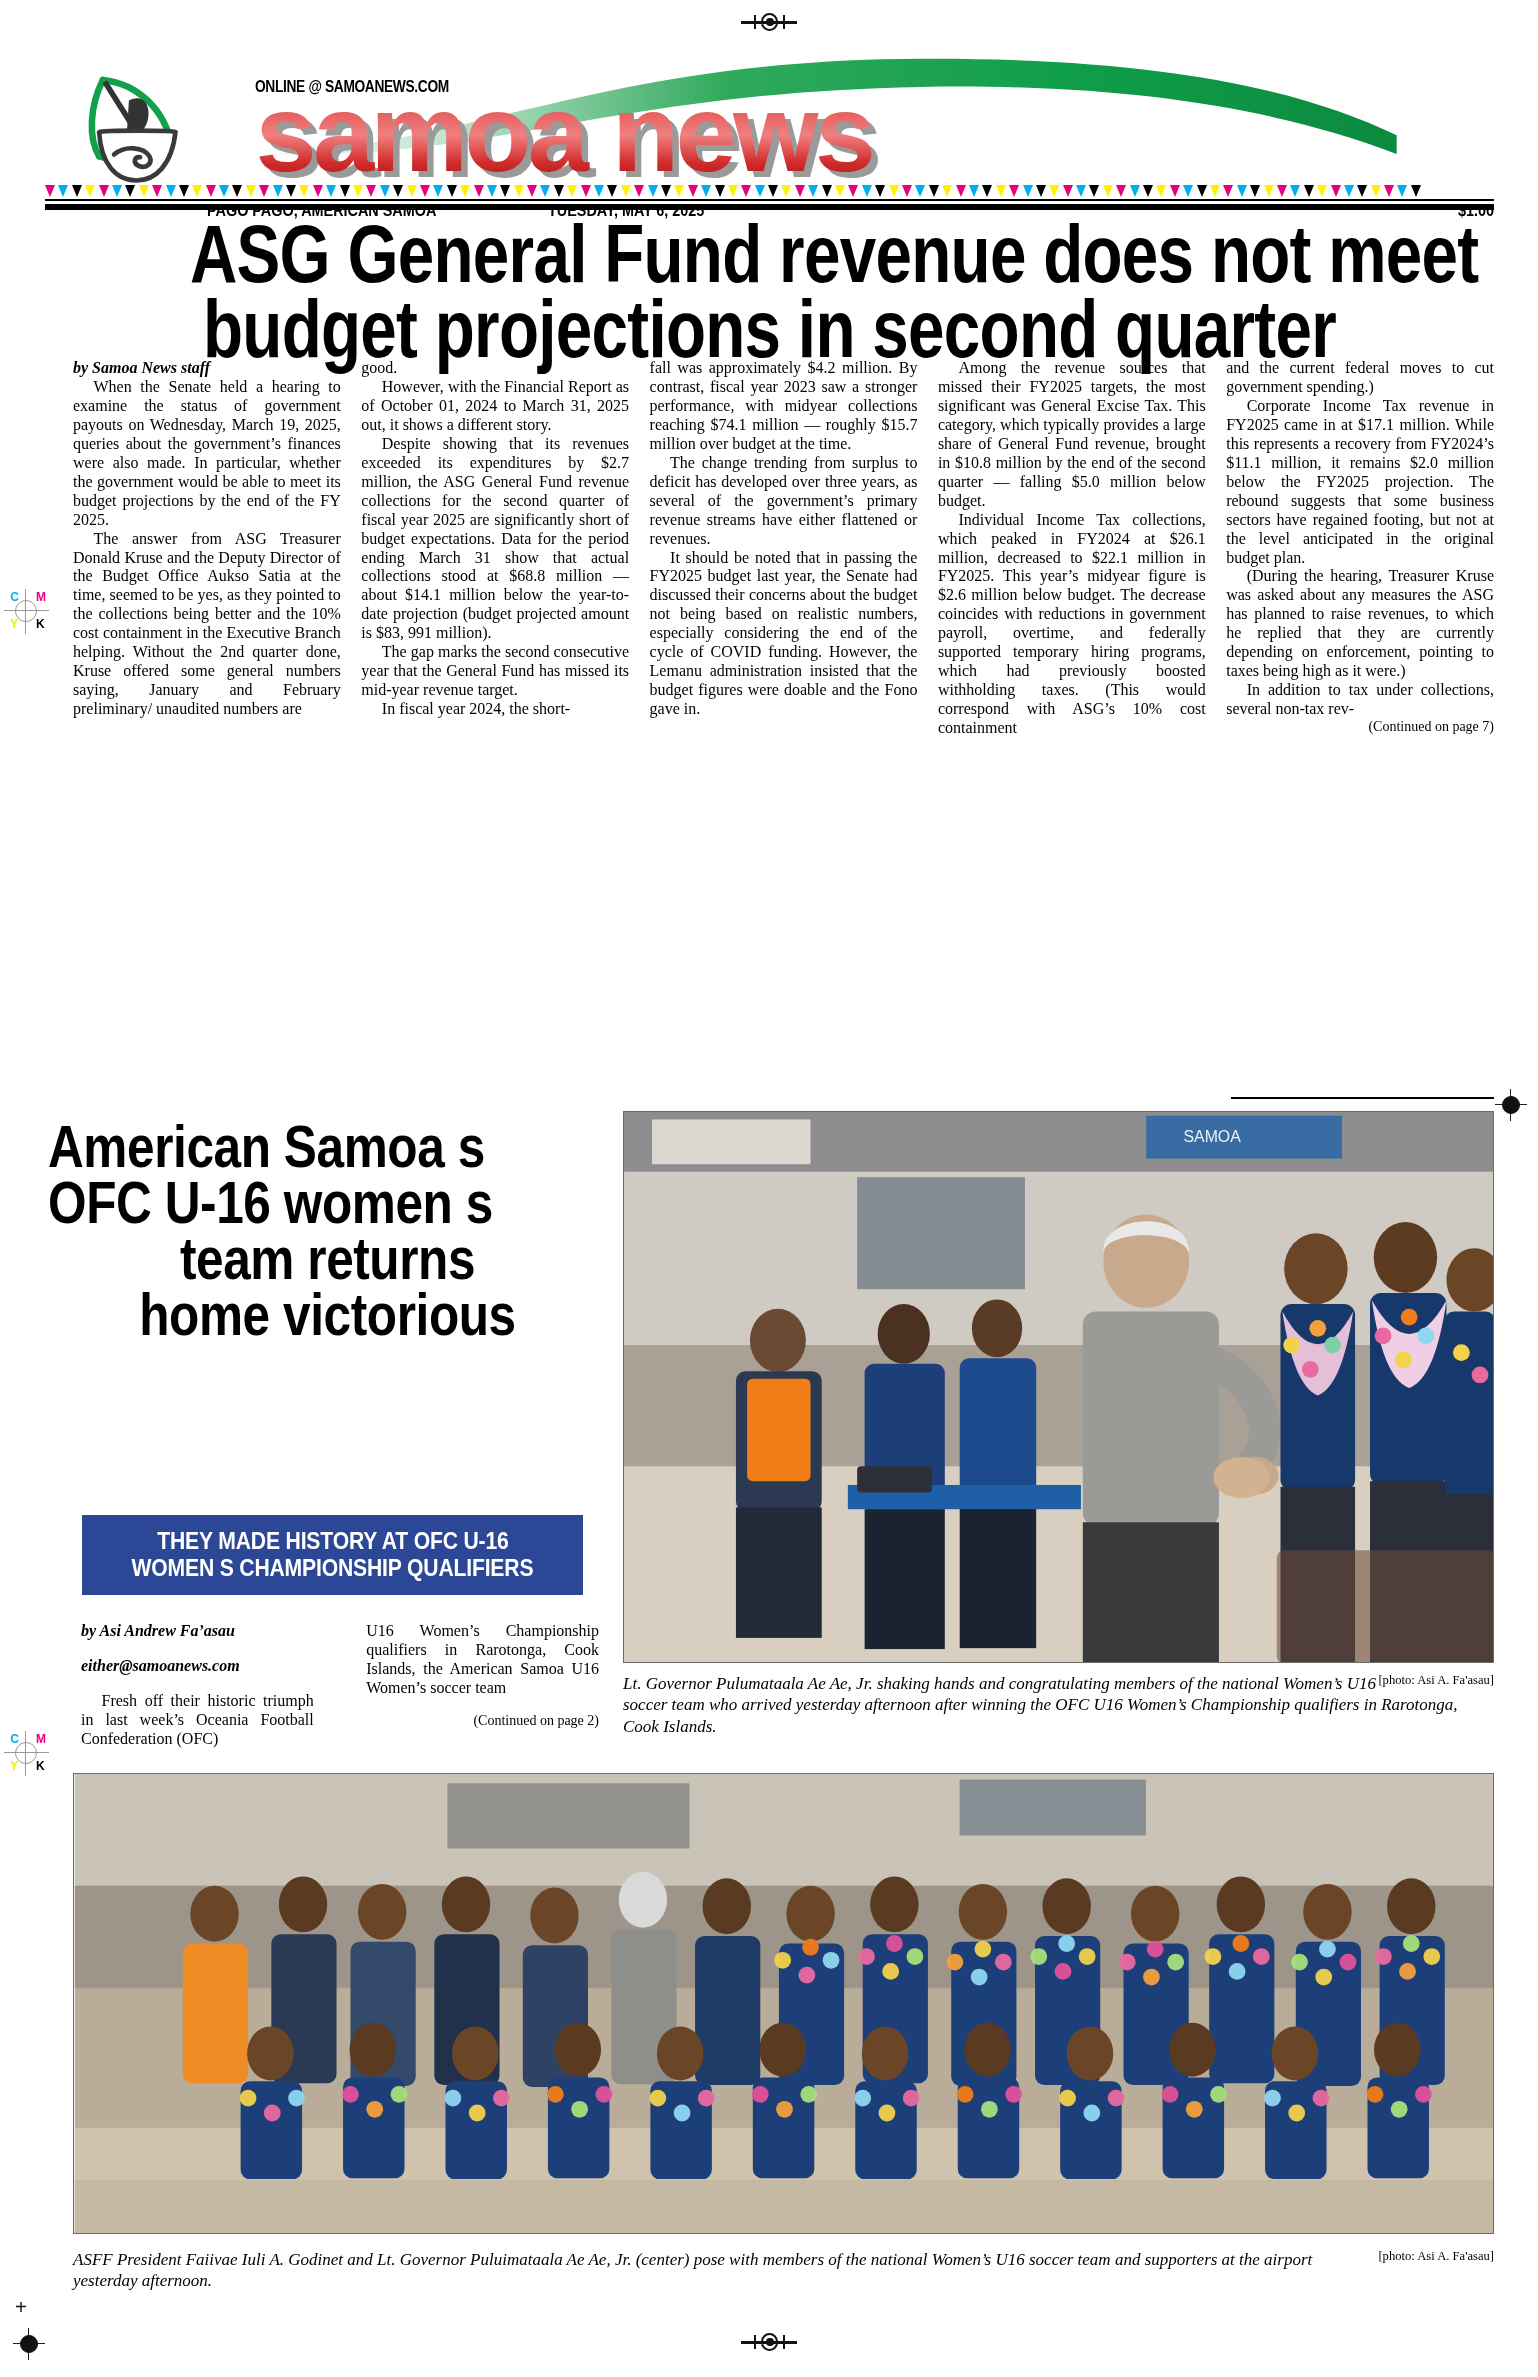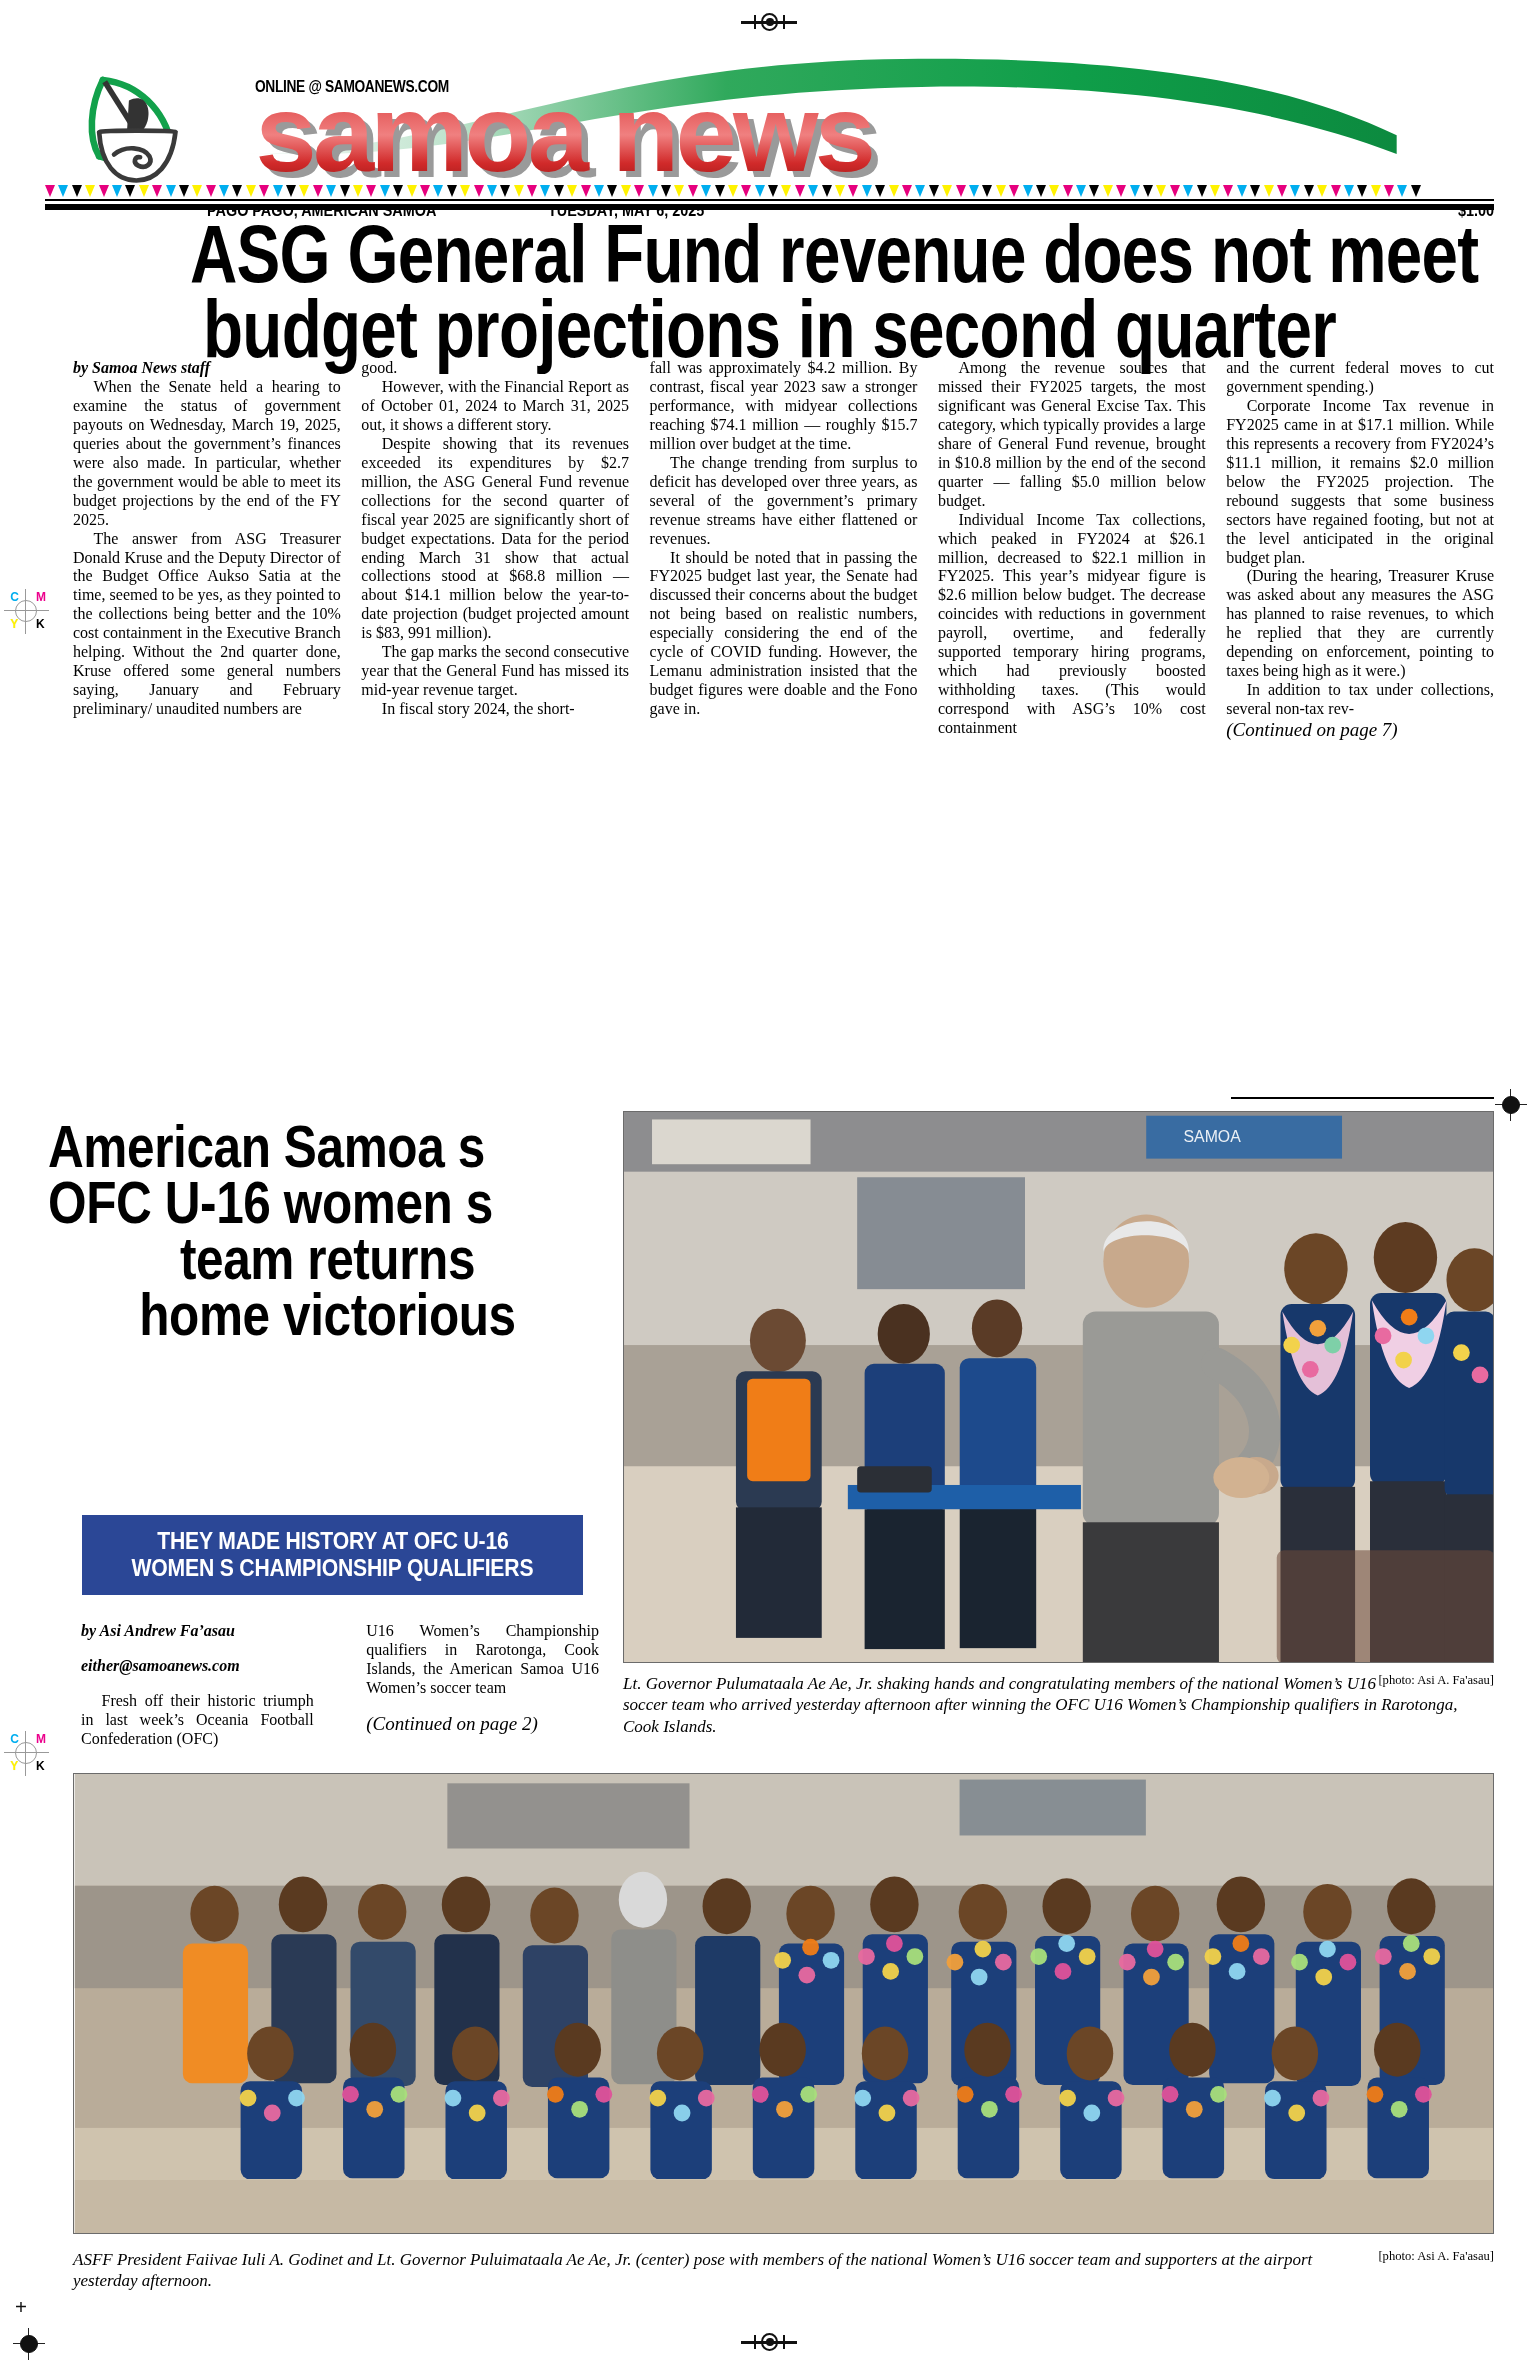--- a/index.html
+++ b/index.html
@@ -96,21 +96,21 @@
   .artcols {
     position:absolute; left:73px; top:359px; width:1421px; height:336px;
     display:flex; gap:20.5px;
   }
   .artcols .col { width:268px; font-size:16px; line-height:1.185; text-align:justify;
                   color:#000; hyphens:none; }
   .artcols .col p { text-indent:20.5px; margin:0; }
   .artcols .col p.noind { text-indent:0; }
   .byline { font-weight:bold; font-style:italic; font-size:16px; text-indent:0 !important;
             font-family:"Liberation Serif",serif; }
-  .contnote { text-align:left; font-style:italic; font-size:19px; text-indent:0 !important; margin-top:0.9px; }
+  .contnote { text-align:right; font-size:14px; text-indent:0 !important; margin-top:0.9px; }
 
   .rulemid { position:absolute; left:1231px; top:1097px; width:263px; height:2.4px; background:#000; }
 
   
   .sportshead {
     position:absolute; left:48px; top:1119px; width:559px;
     font-family:"Liberation Sans",sans-serif; font-weight:bold;
     color:#000; text-align:center; line-height:0.95;
   }
   .sportshead span { display:block; font-size:59px; transform:scaleX(0.84);
@@ -344,21 +344,21 @@
     <div class="col">
       <p class="byline">by Samoa News staff</p>
       <p>When the Senate held a hearing to examine the status of government payouts on Wednesday, March 19, 2025, queries about the government’s finances were also made. In particular, whether the government would be able to meet its budget projections by the end of the FY 2025.</p>
       <p>The answer from ASG Treasurer Donald Kruse and the Deputy Director of the Budget Office Aukso Satia at the time, seemed to be yes, as they pointed to the collections being better and the 10% cost containment in the Executive Branch helping. Without the 2nd quarter done, Kruse offered some general numbers saying, January and February preliminary/ unaudited numbers are</p>
     </div>
     <div class="col">
       <p class="noind">good.</p>
       <p>However, with the Financial Report as of October 01, 2024 to March 31, 2025 out, it shows a different story.</p>
       <p>Despite showing that its revenues exceeded its expenditures by $2.7 million, the ASG General Fund revenue collections for the second quarter of fiscal year 2025 are significantly short of budget expectations. Data for the period ending March 31 show that actual collections stood at $68.8 million — about $14.1 million below the year-to-date projection (budget projected amount is $83, 991 million).</p>
       <p>The gap marks the second consecutive year that the General Fund has missed its mid-year revenue target.</p>
-      <p>In fiscal story 2024, the short-</p>
+      <p>In fiscal year 2024, the short-</p>
     </div>
     <div class="col">
       <p class="noind">fall was approximately $4.2 million. By contrast, fiscal year 2023 saw a stronger performance, with midyear collections reaching $74.1 million — roughly $15.7 million over budget at the time.</p>
       <p>The change trending from surplus to deficit has developed over three years, as several of the government’s primary revenue streams have either flattened or revenues.</p>
       <p>It should be noted that in passing the FY2025 budget last year, the Senate had discussed their concerns about the budget not being based on realistic numbers, especially considering the end of the cycle of COVID funding. However, the Lemanu administration insisted that the budget figures were doable and the Fono gave in.</p>
     </div>
     <div class="col">
       <p>Among the revenue sources that missed their FY2025 targets, the most significant was General Excise Tax. This category, which typically provides a large share of General Fund revenue, brought in $10.8 million by the end of the second quarter — falling $5.0 million below budget.</p>
       <p>Individual Income Tax collections, which peaked in FY2024 at $26.1 million, decreased to $22.1 million in FY2025. This year’s midyear figure is $2.6 million below budget. The decrease coincides with reductions in government payroll, overtime, and federally supported temporary hiring programs, which had previously boosted withholding taxes. (This would correspond with ASG’s 10% cost containment</p>
     </div>

